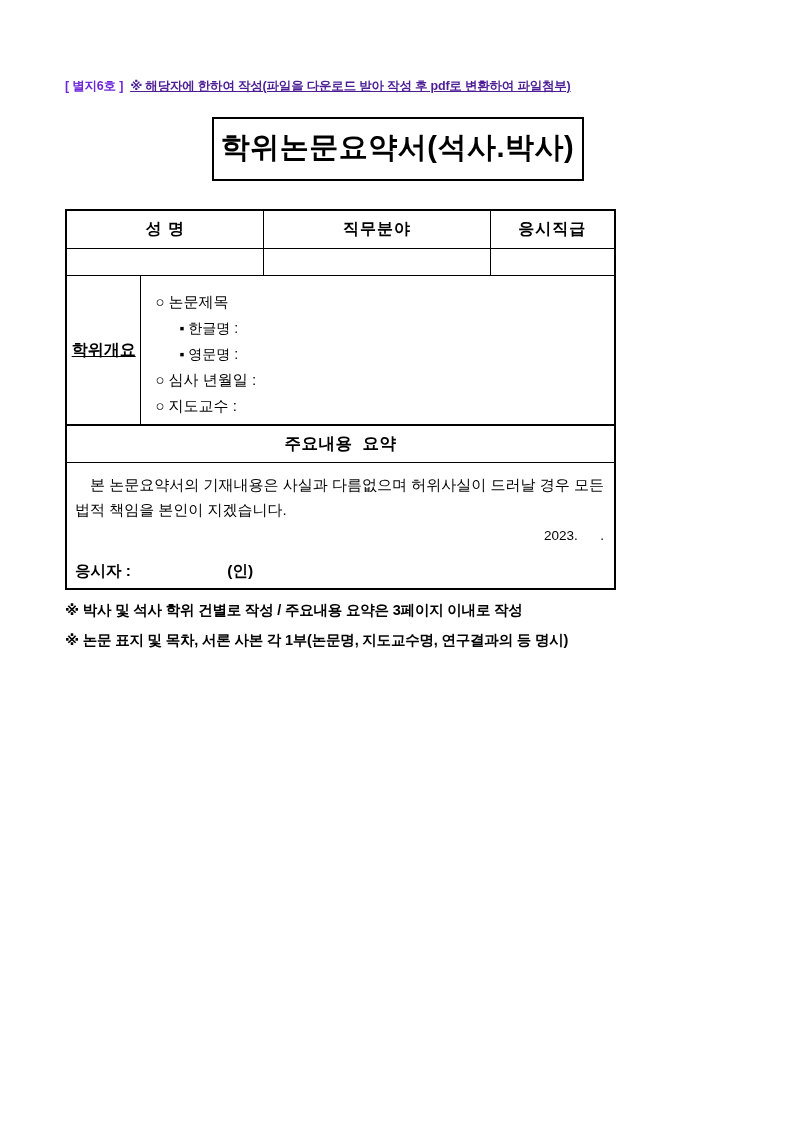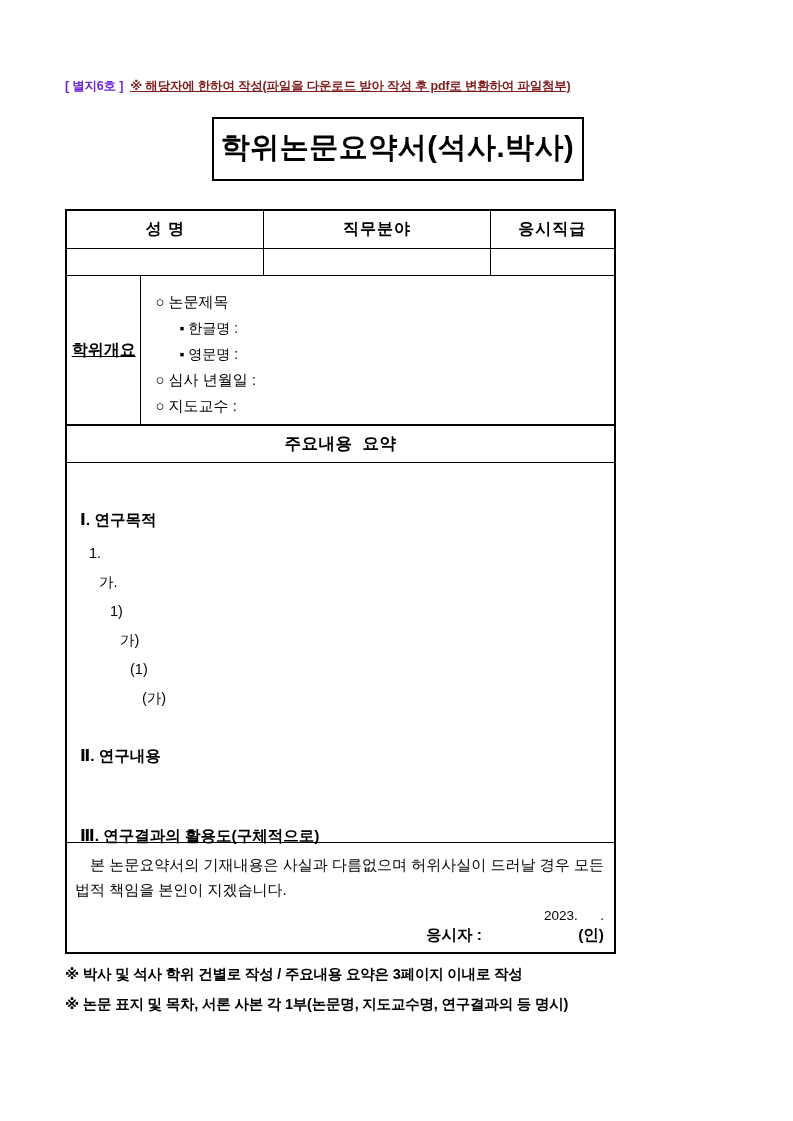--- a/index.html
+++ b/index.html
@@ -17,21 +17,21 @@
 
   
   .top-line {
     font-size: 12.5px;
     font-weight: bold;
     white-space: nowrap;
     letter-spacing: -0.2px;
   }
   .form-no { color: #6d28d9; margin-right: 7px; }
   .notice {
-    color: #7f1d1d;
+    color: #4c1d95;
     text-decoration: underline;
   }
 
   
   .title-box {
     width: 372px;
     margin: 22px auto 0;
     border: 2px solid #000000;
     text-align: center;
     padding: 9px 0 11px;
@@ -124,24 +124,24 @@
     text-align: justify;
     word-break: keep-all;
   }
   .decl-date {
     text-align: right;
     font-size: 13.5px;
     margin-top: 6px;
     white-space: pre-wrap;
   }
   .decl-sign {
-    text-align: right;
+    text-align: left;
     font-weight: bold;
     font-size: 15.5px;
-    margin-top: 2px;
+    margin-top: 18px;
   }
   .decl-sign .seal { margin-left: 92px; }
 
   .footer { margin-top: 5px; }
   .fnote {
     font-weight: bold;
     font-size: 14.5px;
     line-height: 30px;
     letter-spacing: -0.2px;
     white-space: nowrap;
@@ -180,31 +180,20 @@
         <div class="ov-line">○ 논문제목</div>
         <div class="ov-line sub">▪ 한글명 :</div>
         <div class="ov-line sub">▪ 영문명 :</div>
         <div class="ov-line">○ 심사 년월일 :</div>
         <div class="ov-line">○ 지도교수 :</div>
       </div>
     </div>
 
     <div class="row summary-head">주요내용  요약</div>
 
-    <div class="summary-body">
-      <div class="sec">Ⅰ. 연구목적</div>
-      <div class="outline first lv1">1.</div>
-      <div class="outline lv2">가.</div>
-      <div class="outline lv3">1)</div>
-      <div class="outline lv4">가)</div>
-      <div class="outline lv5">(1)</div>
-      <div class="outline lv6">(가)</div>
-      <div class="sec s2">Ⅱ. 연구내용</div>
-      <div class="sec s3">Ⅲ. 연구결과의 활용도(구체적으로)</div>
-    </div>
 
     <div class="decl">
       <p class="decl-text">본 논문요약서의 기재내용은 사실과 다름없으며 허위사실이 드러날 경우 모든 법적 책임을 본인이 지겠습니다.</p>
       <div class="decl-date">2023.      .</div>
       <div class="decl-sign">
         <span>응시자 :</span>
         <span class="seal">(인)</span>
       </div>
     </div>
 

